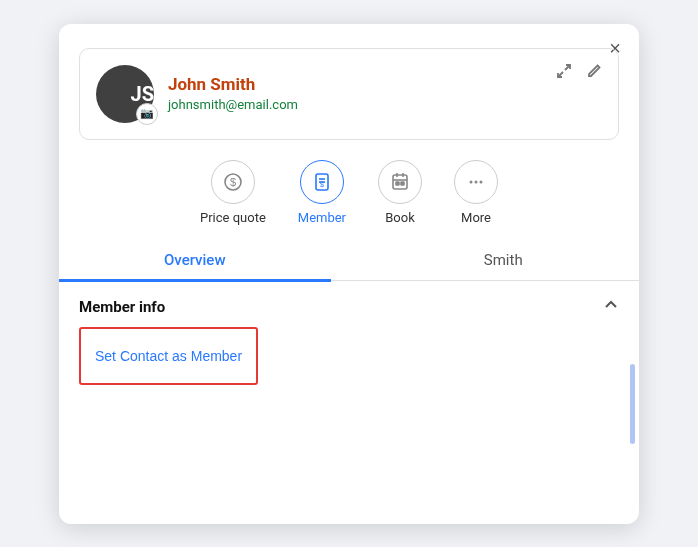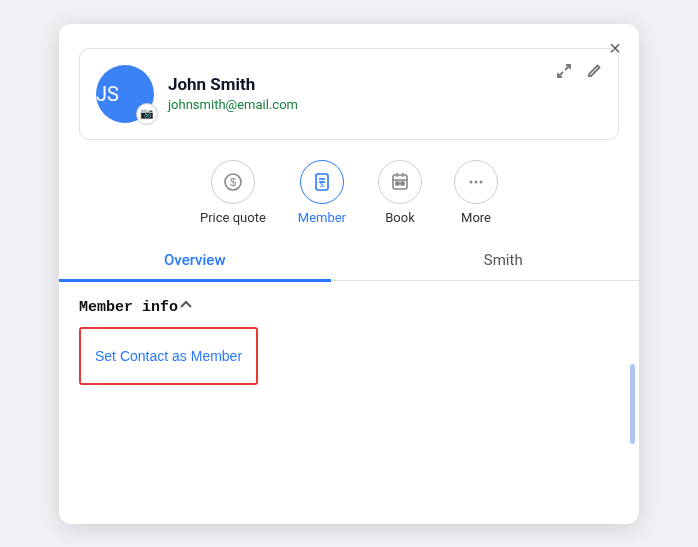--- a/index.html
+++ b/index.html
@@ -45,27 +45,27 @@
       position: relative;
       display: flex;
       align-items: center;
       gap: 14px;
     }
 
     .avatar {
       width: 58px;
       height: 58px;
       border-radius: 50%;
-      background: #3b82f6;
+      background: #404040;
       color: #fff;
       display: flex;
       align-items: center;
-      justify-content: flex-start;
+      justify-content: flex-end;
       font-size: 20px;
-      font-weight: 400;
+      font-weight: 700;
       flex-shrink: 0;
       position: relative;
     }
 
     .avatar-camera {
       position: absolute;
       bottom: -2px;
       right: -4px;
       width: 22px;
       height: 22px;
@@ -80,21 +80,21 @@
       cursor: pointer;
     }
 
     .contact-info {
       flex: 1;
     }
 
     .contact-name {
       font-size: 17px;
       font-weight: 700;
-      color: #0f172a;
+      color: #c2410c;
       margin-bottom: 3px;
     }
 
     .contact-email {
       font-size: 13px;
       color: #15803d;
       margin-bottom: 2px;
     }
 
     .contact-phone {
@@ -201,24 +201,23 @@
       width: 6px;
     }
     .content-area::-webkit-scrollbar-thumb {
       background: #b0c4f5;
       border-radius: 3px;
     }
 
     
     .section-header {
       display: flex;
-      justify-content: flex-start;
+      justify-content: space-between;
       align-items: center;
       padding: 16px 0 10px 0;
-      font-family: Liberation Mono, monospace;
     }
 
     .section-title {
       font-size: 15px;
       font-weight: 700;
       color: #111;
     }
 
     .chevron-btn {
       background: none;

